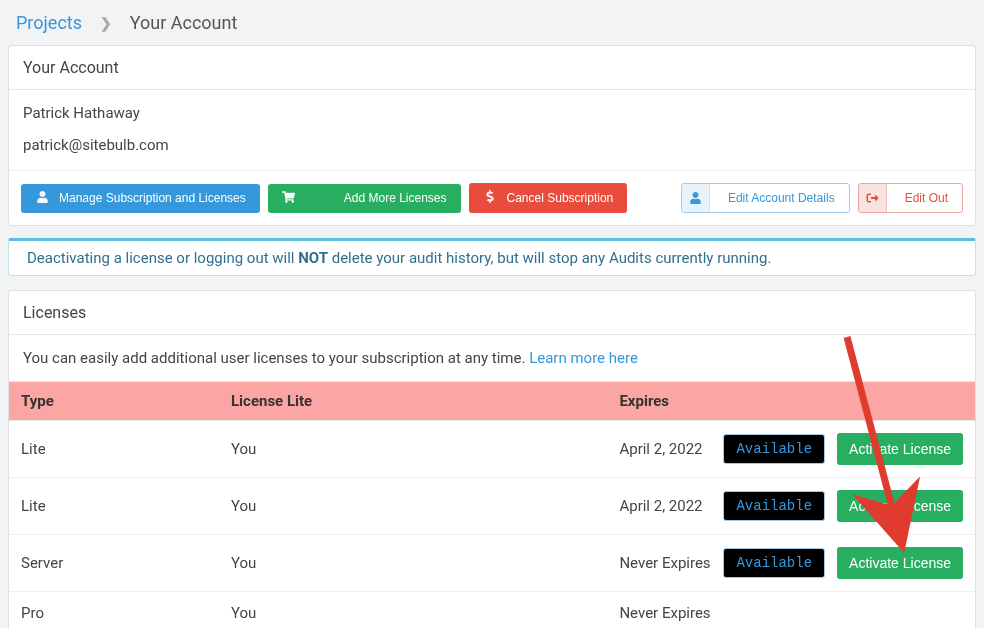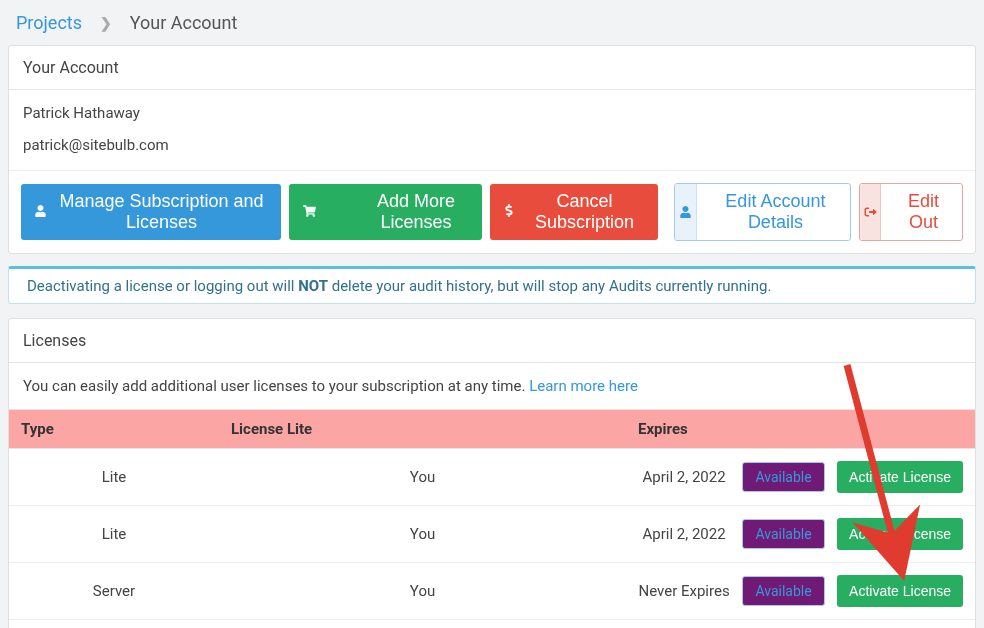--- a/index.html
+++ b/index.html
@@ -45,21 +45,21 @@
     align-items: center;
   }
   .btn-row .spacer { flex: 1; }
   .btn {
     display: inline-flex;
     align-items: center;
     gap: 10px;
     border: none;
     border-radius: 3px;
     padding: 7px 14px;
-    font-size: 18px;
+    font-size: 12px;
     cursor: pointer;
     color: #fff;
     font-weight: 400;
   }
   .btn-icon { font-size: 12px; opacity: 0.95; display:inline-block; width:14px; text-align:center; }
   .btn-blue { background: #3498db; }
   .btn-green { background: #27ae60; gap: 48px; }
   .btn-red { background: #e74c3c; }
   .btn-outline-blue {
     background: #fff; color: #3498db; border: 1px solid #a6cbe8;
@@ -100,35 +100,35 @@
     border-bottom: 1px solid #e6e6e6;
     padding: 10px 12px;
     font-size: 15px;
   }
   tbody td {
     padding: 12px 12px;
     border-bottom: 1px solid #eee;
     font-size: 15px;
     color: #444;
     vertical-align: middle;
-    text-align: center;
   }
   .col-type { width: 210px; }
   .col-owner { width: auto; }
   .col-expires { width: 110px; padding-right:6px;}
   .col-status { width: 95px; text-align: center; padding-left:6px; padding-right:6px;}
   .col-action { width: 135px; text-align: center; padding-left:6px;}
   .pill-avail {
     display: inline-block;
     border: 1px solid #a6cbe8;
     color: #3498db;
-    background: #701a75;
+    background: #000000;
     border-radius: 3px;
     padding: 6px 12px;
     font-size: 14px;
+    font-family: Liberation Mono, monospace;
   }
   .btn-activate {
     display: inline-block;
     background: #27ae60;
     color: #fff;
     border: none;
     border-radius: 3px;
     padding: 8px 12px;
     font-size: 14px;
     cursor: pointer;

